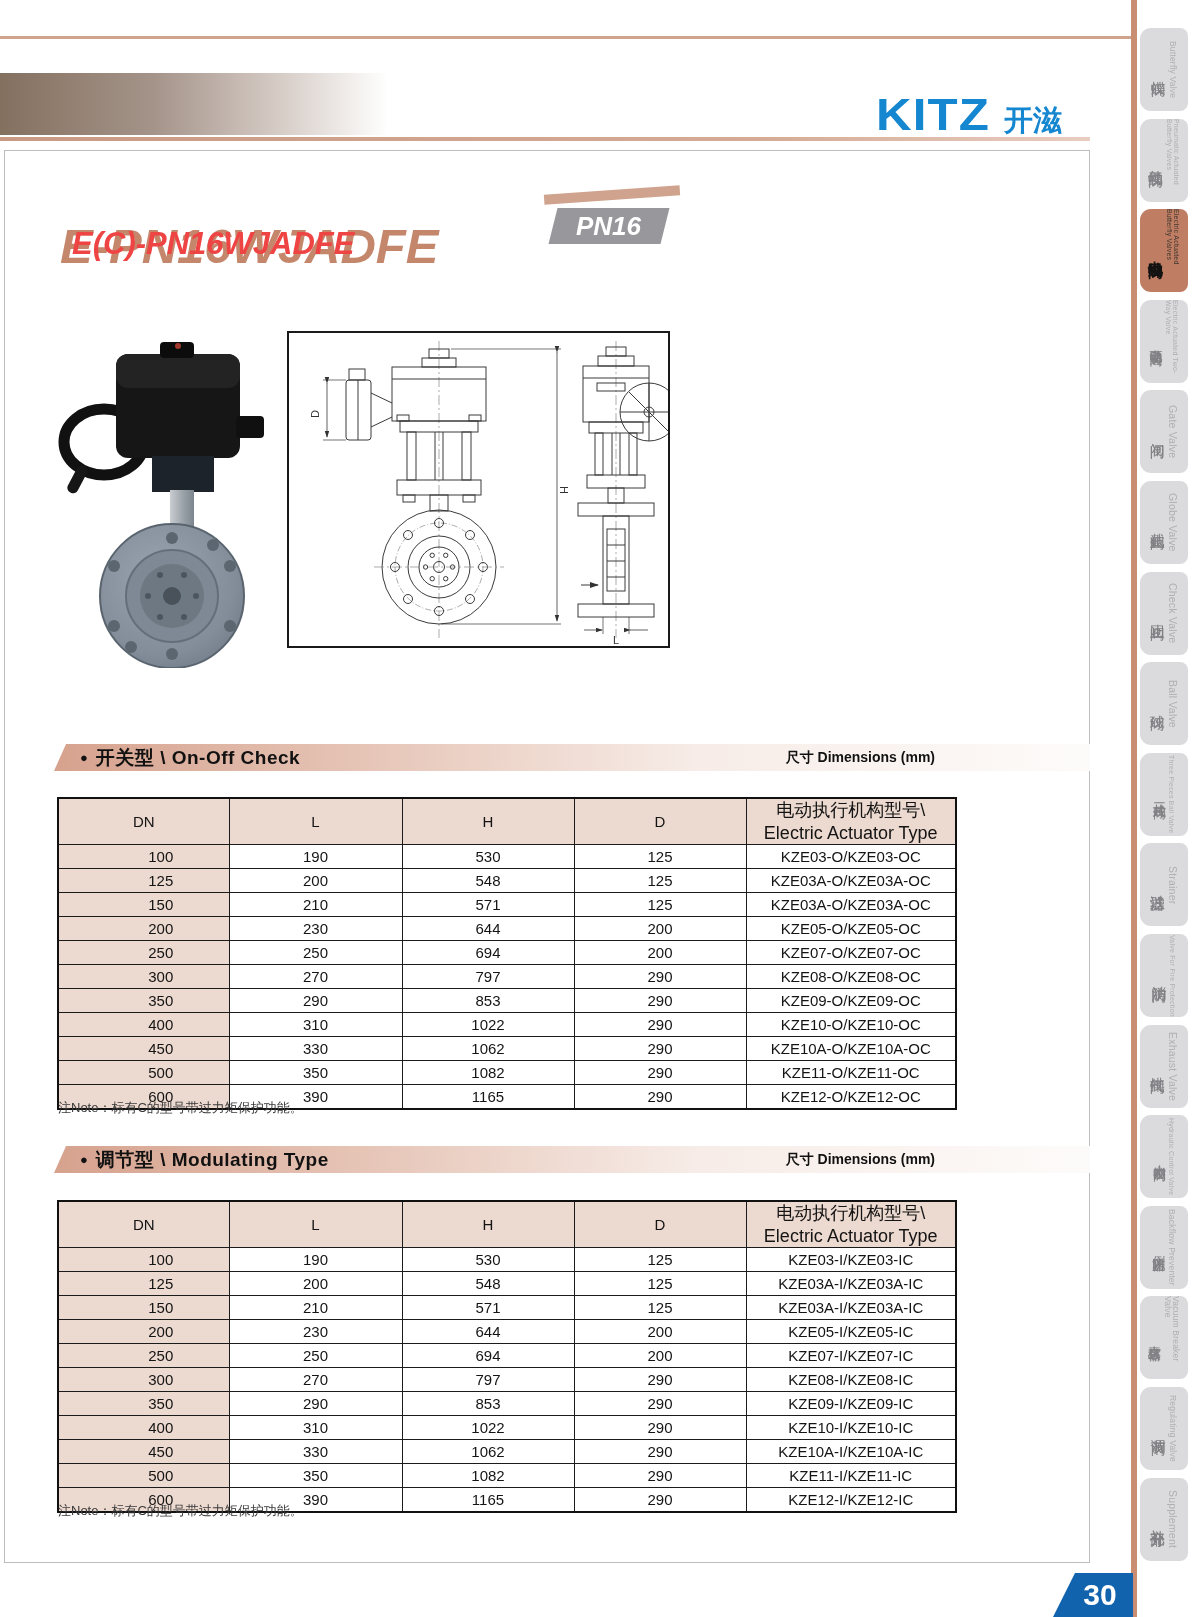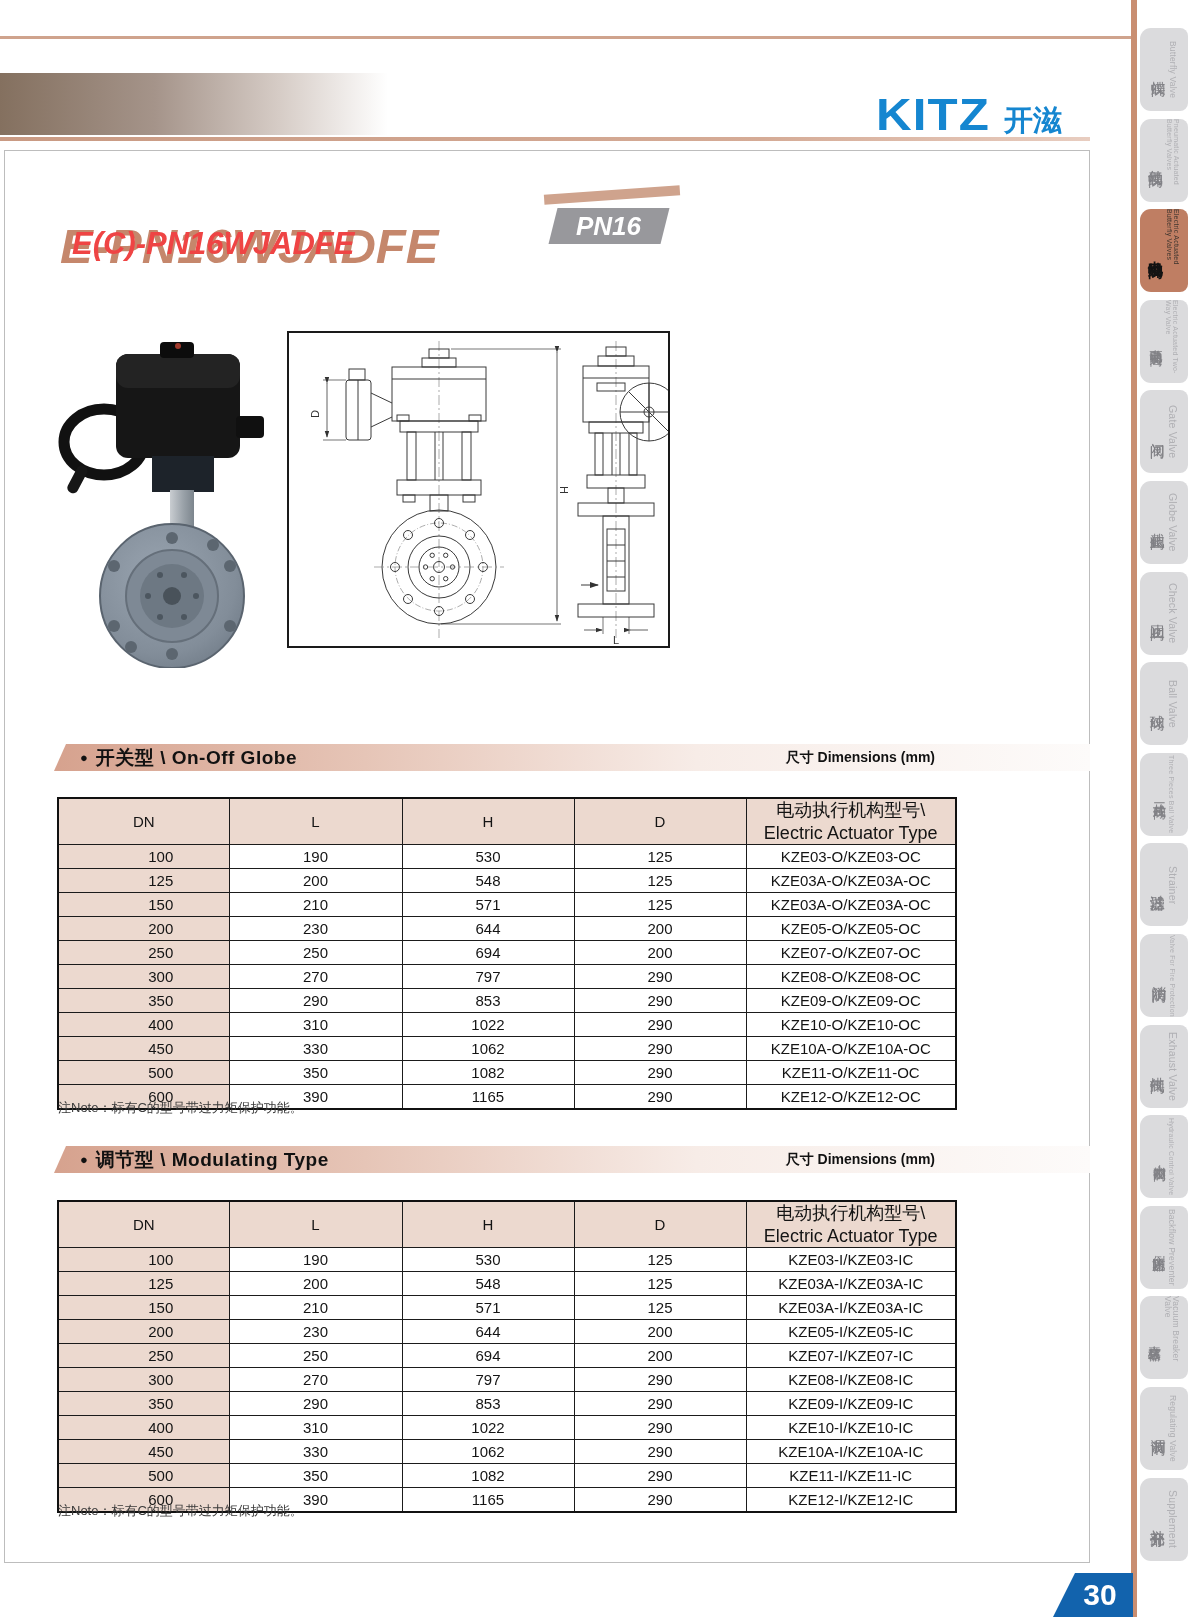--- a/index.html
+++ b/index.html
@@ -242,21 +242,21 @@
       <g fill="#333" font-size="11">
         <text x="30" y="81" transform="rotate(-90 30 81)" text-anchor="middle">D</text>
         <text x="279" y="157" transform="rotate(-90 279 157)" text-anchor="middle">H</text>
         <text x="327" y="311" text-anchor="middle">L</text>
       </g>
     </svg>
   </div>
 
   <div class="secbar" style="top:744px">
     <span class="bullet">●</span>
-    <span class="sectitle">开关型 \ On-Off Globe</span>
+    <span class="sectitle">开关型 \ On-Off Check</span>
     <span class="dims">尺寸 Dimensions (mm)</span>
   </div>
 
   <table class="spec" style="top:797px">
     <colgroup>
         <col style="width:171px">
         <col style="width:173px">
         <col style="width:172px">
         <col style="width:172px">
         <col style="width:210px">

